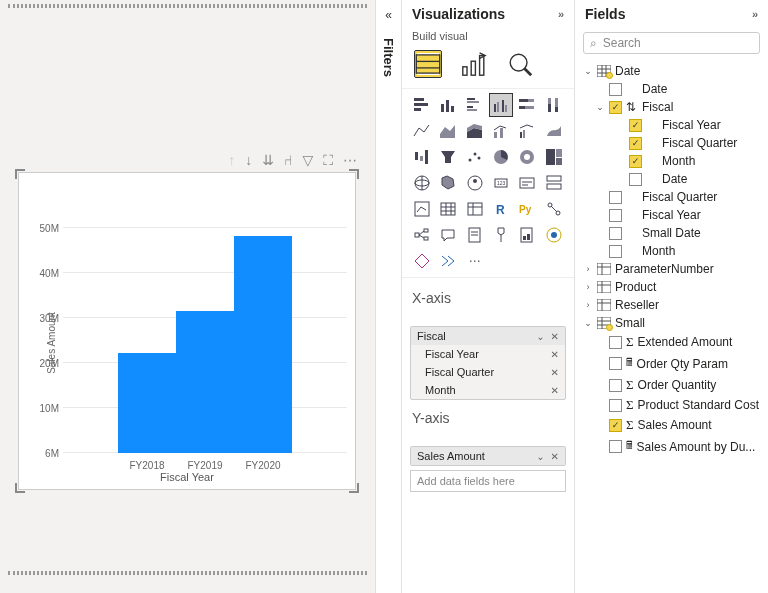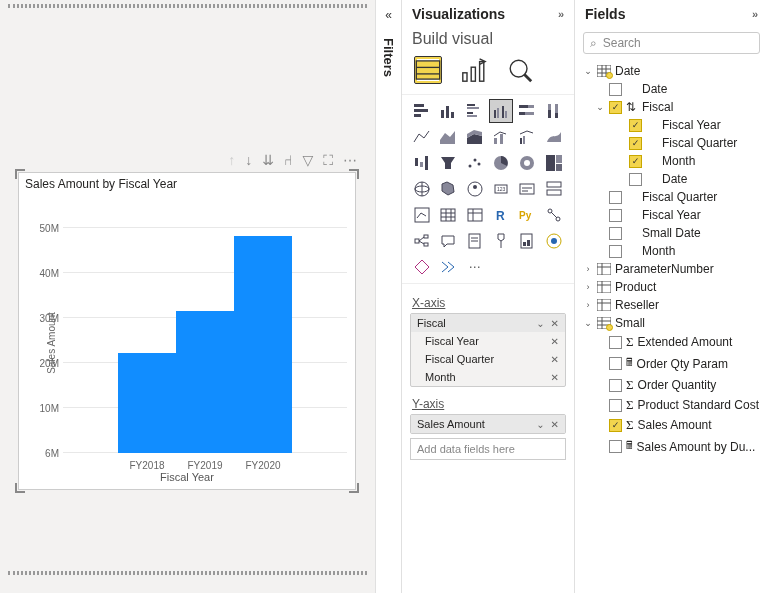--- a/index.html
+++ b/index.html
@@ -26,32 +26,32 @@
 .bar { width: 58px; background: #118dff; }
 .xtick { position: absolute; bottom: -18px; font-size: 10px; color: #666; transform: translateX(-50%); }
 .x-axis-label { position: absolute; bottom: 6px; left: 0; right: 0; text-align: center; font-size: 11px; color: #555; }
 
 .collapser { width: 26px; display: flex; flex-direction: column; align-items: center; border-right: 1px solid #e0e0e0; background: #fff; }
 .collapser .chev { font-size: 12px; padding: 8px 0; color: #333; }
 .vert-label { writing-mode: vertical-rl; font-weight: 600; font-size: 13px; padding-top: 8px; }
 
 .viz-pane { width: 173px; border-right: 1px solid #e0e0e0; display: flex; flex-direction: column; background: #fff; overflow: hidden; }
 .pane-header { display: flex; justify-content: space-between; align-items: center; padding: 6px 10px; font-size: 14px; font-weight: 600; }
-.pane-sub { font-size: 16px; padding: 2px 10px; color: #555; }
+.pane-sub { font-size: 11px; padding: 2px 10px; color: #555; }
 .build-tabs { display: flex; gap: 18px; padding: 6px 12px 10px 12px; border-bottom: 1px solid #eee; }
 .build-tabs .tab-icon { width: 28px; height: 28px; display: flex; align-items: center; justify-content: center; }
 .build-tabs .tab-icon.selected { border: 1px solid #333; border-radius: 2px; box-shadow: 0 0 0 2px #f3d54e inset; }
 
 .viz-grid { display: grid; grid-template-columns: repeat(6, 1fr); gap: 2px; padding: 4px 8px; }
 .viz-item { width: 24px; height: 24px; display: flex; align-items: center; justify-content: center; cursor: pointer; border: 1px solid transparent; }
 .viz-item.selected { background: #d0d0d0; border: 1px solid #333; }
 .viz-item svg { width: 18px; height: 18px; }
 
 .field-wells { padding: 6px 8px; overflow-y: auto; flex: 1; border-top: 1px solid #eee; }
-.well-label { font-size: 12px; color: #555; padding: 6px 2px 3px; text-decoration: underline; }
+.well-label { font-size: 14px; color: #555; padding: 6px 2px 20px; }
 .well { background: #f3f2f1; border: 1px solid #ccc; border-radius: 2px; margin-bottom: 4px; }
 .well-row { display: flex; align-items: center; justify-content: space-between; padding: 3px 6px; font-size: 11px; }
 .well-row.group { background: #e8e8e8; }
 .well-row .actions { display: flex; gap: 6px; color: #666; font-size: 10px; }
 .well-sub { padding-left: 14px; }
 .placeholder-well { background: #fff; border: 1px solid #ccc; padding: 4px 6px; font-size: 11px; color: #888; }
 
 .fields-pane { flex: 1; display: flex; flex-direction: column; background: #fff; }
 .search-box { margin: 4px 8px; border: 1px solid #ccc; border-radius: 3px; padding: 3px 6px; display: flex; align-items: center; gap: 6px; font-size: 12px; color: #888; }
 .tree { padding: 4px 4px; overflow-y: auto; flex: 1; }
@@ -81,21 +81,20 @@
     <span>⑁</span>
     <span>▽</span>
     <span>⛶</span>
     <span>⋯</span>
   </div>
   <div class="chart-tile">
     <div class="corner tl"></div>
     <div class="corner tr"></div>
     <div class="corner bl"></div>
     <div class="corner br"></div>
-    <div class="chart-title">Sales Amount by Fiscal Year</div>
     <div class="chart-body">
       <div class="y-axis-label">Sales Amount</div>
       <div class="plot-area">
         <div class="gridline" style="bottom:0%">
             <span class="ytick">6M</span>
           </div>
         <div class="gridline" style="bottom:18.2%">
             <span class="ytick">10M</span>
           </div>
         <div class="gridline" style="bottom:36.4%">

